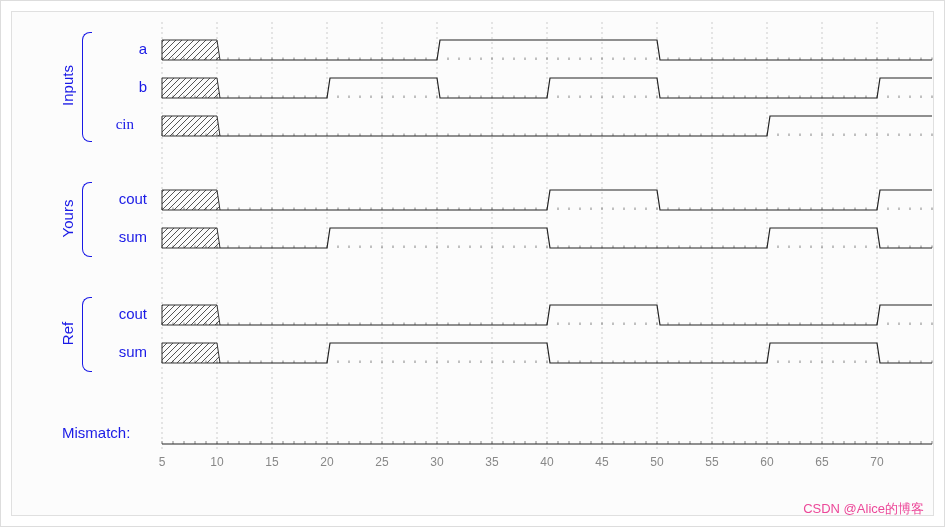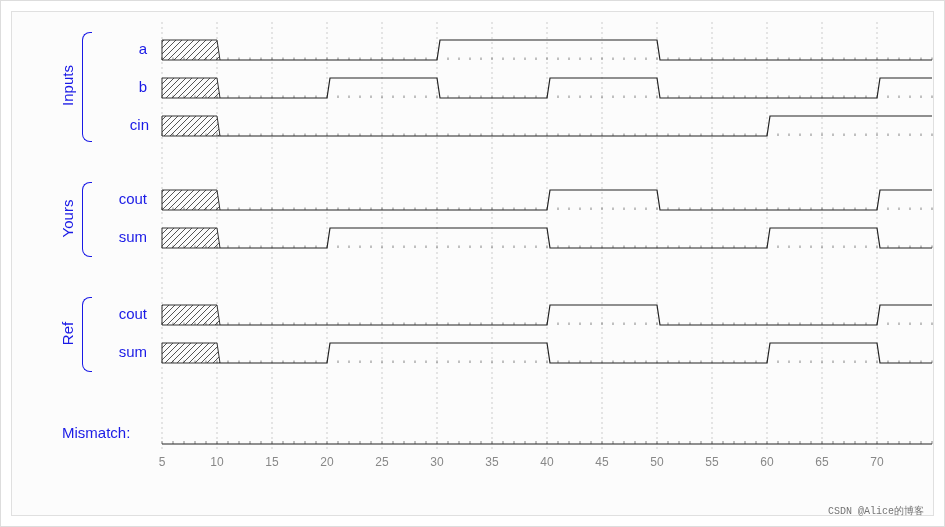--- a/index.html
+++ b/index.html
@@ -59,35 +59,35 @@
   }
   .tick-label {
     font-size: 12px;
     fill: #888;
     text-anchor: middle;
   }
   .watermark {
     position: absolute;
     right: 20px;
     bottom: 8px;
-    font-size: 10px;
-    color: #737373;
-    font-family: Liberation Mono, monospace;
+    font-size: 13px;
+    color: #ec4899;
+    font-family: Liberation Sans, sans-serif;
   }
 </style>
 </head>
 <body>
 
 <div class="container">
 
   <div class="bracket" style="left:70px; top:20px; height:110px;"></div>
   <div class="group-label" style="left:15px; top:65px;">Inputs</div>
   <div class="signal-label" style="left:85px; top:28px;">a</div>
   <div class="signal-label" style="left:85px; top:66px;">b</div>
-  <div class="signal-label" style="left:87px; top:104px;">cin</div>
+  <div class="signal-label" style="left:72px; top:104px;font-family:Liberation Serif, serif;">cin</div>
 
   <div class="bracket" style="left:70px; top:170px; height:75px;"></div>
   <div class="group-label" style="left:15px; top:198px;">Yours</div>
   <div class="signal-label" style="left:85px; top:178px;">cout</div>
   <div class="signal-label" style="left:85px; top:216px;">sum</div>
 
   <div class="bracket" style="left:70px; top:285px; height:75px;"></div>
   <div class="group-label" style="left:15px; top:313px;">Ref</div>
   <div class="signal-label" style="left:85px; top:293px;">cout</div>
   <div class="signal-label" style="left:85px; top:331px;">sum</div>

